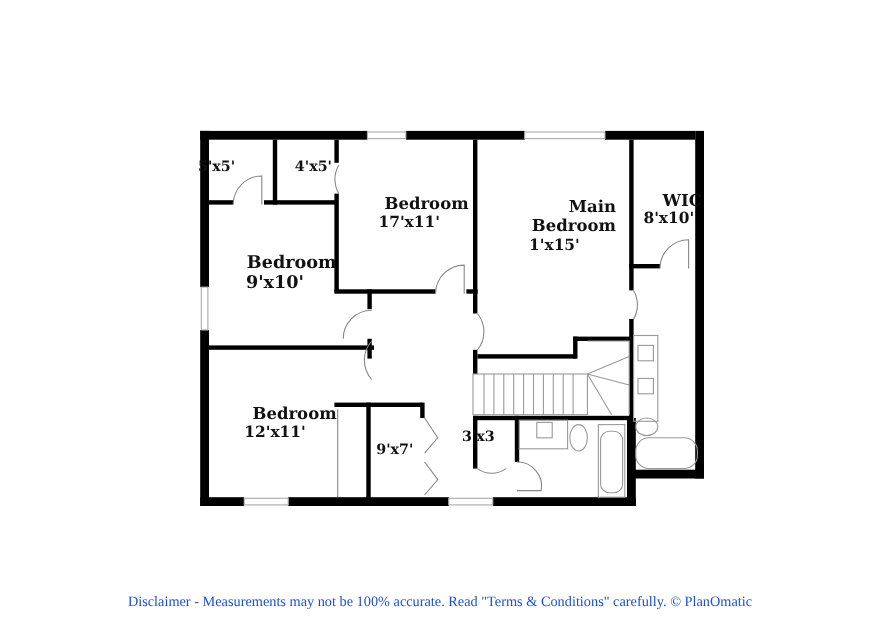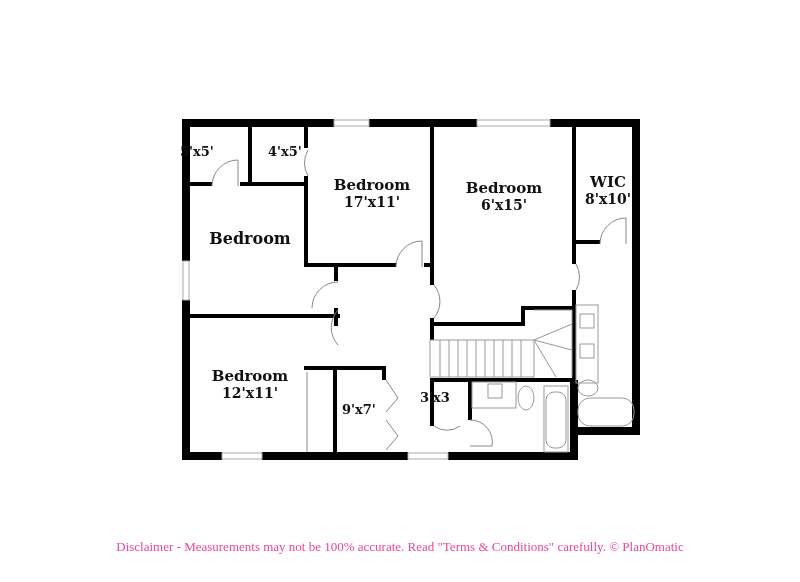--- a/index.html
+++ b/index.html
@@ -1,22 +1,22 @@
 <!DOCTYPE html>
 <html><head>
   <meta charset="utf-8">
   <style>
     html, body { margin: 0; padding: 0; background: #ffffff; }
     body { width: 800px; height: 582px; position: relative; overflow: hidden; font-family: "DejaVu Serif", serif; }
     #plan { position: absolute; left: 0; top: 0; }
     .room-label { position: absolute; text-align: center; font-family: "DejaVu Serif", serif; font-weight: bold; color: #111; line-height: 1.15; }
-    .room-label .name { display: block; font-size: 15px; }
+    .room-label .name { display: block; font-size: 15px; text-align: right; }
     .room-label .dim { display: block; font-size: 14px; }
     .small-label { position: absolute; font-family: "DejaVu Serif", serif; font-weight: bold; color: #111; font-size: 13px; }
-    #disclaimer { position: absolute; left: 0; width: 800px; top: 539px; text-align: center; font-family: "Liberation Serif", serif; font-size: 13px; color: #ec4899; }
+    #disclaimer { position: absolute; left: 0; width: 800px; top: 539px; text-align: center; font-family: "Liberation Serif", serif; font-size: 13px; color: #1d4ed8; }
   </style>
 </head>
 <body>
 
 <svg id="plan" width="800" height="582" viewBox="0 0 800 582" xmlns="http://www.w3.org/2000/svg">
 
   <g fill="#000">
 
     <rect x="182" y="119" width="152" height="8"></rect>
     <rect x="369" y="119" width="108" height="8"></rect>
@@ -125,31 +125,33 @@
 
 <div class="small-label" style="left:180px; top:144px;">5'x5'</div>
 <div class="small-label" style="left:268px; top:144px;">4'x5'</div>
 
 <div class="room-label" style="left:318px; top:177px; width:108px;">
   <span class="name">Bedroom</span>
   <span class="dim">17'x11'</span>
 </div>
 
 <div class="room-label" style="left:448px; top:180px; width:112px;">
+  <span class="name">Main</span>
   <span class="name">Bedroom</span>
-  <span class="dim">6'x15'</span>
+  <span class="dim">1'x15'</span>
 </div>
 
 <div class="room-label" style="left:578px; top:174px; width:60px;">
   <span class="name">WIC</span>
   <span class="dim">8'x10'</span>
 </div>
 
 <div class="room-label" style="left:194px; top:230px; width:112px;">
   <span class="name" style="font-size:16px;">Bedroom</span>
+  <span class="dim" style="font-size:16px;">9'x10'</span>
 </div>
 
 <div class="room-label" style="left:194px; top:368px; width:112px;">
   <span class="name">Bedroom</span>
   <span class="dim">12'x11'</span>
 </div>
 
 <div class="small-label" style="left:342px; top:402px;">9'x7'</div>
 <div class="small-label" style="left:420px; top:390px;">3'x3</div>
 

